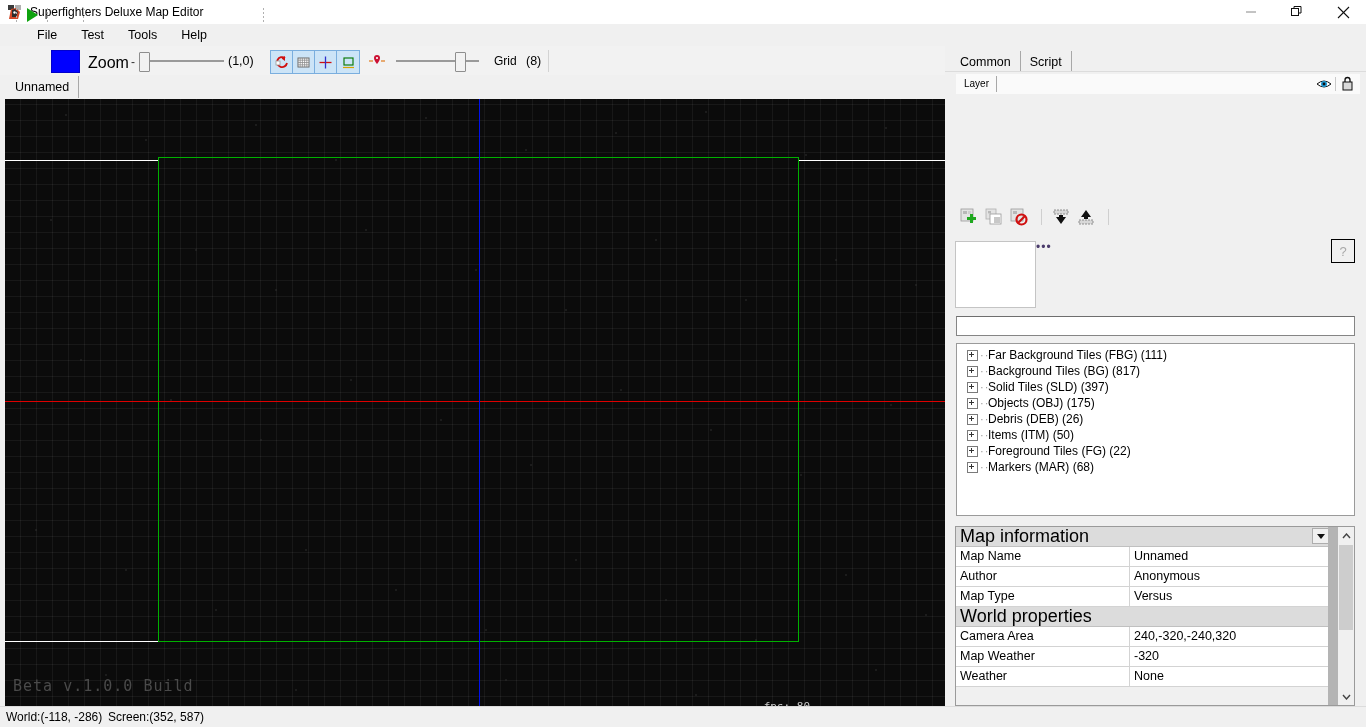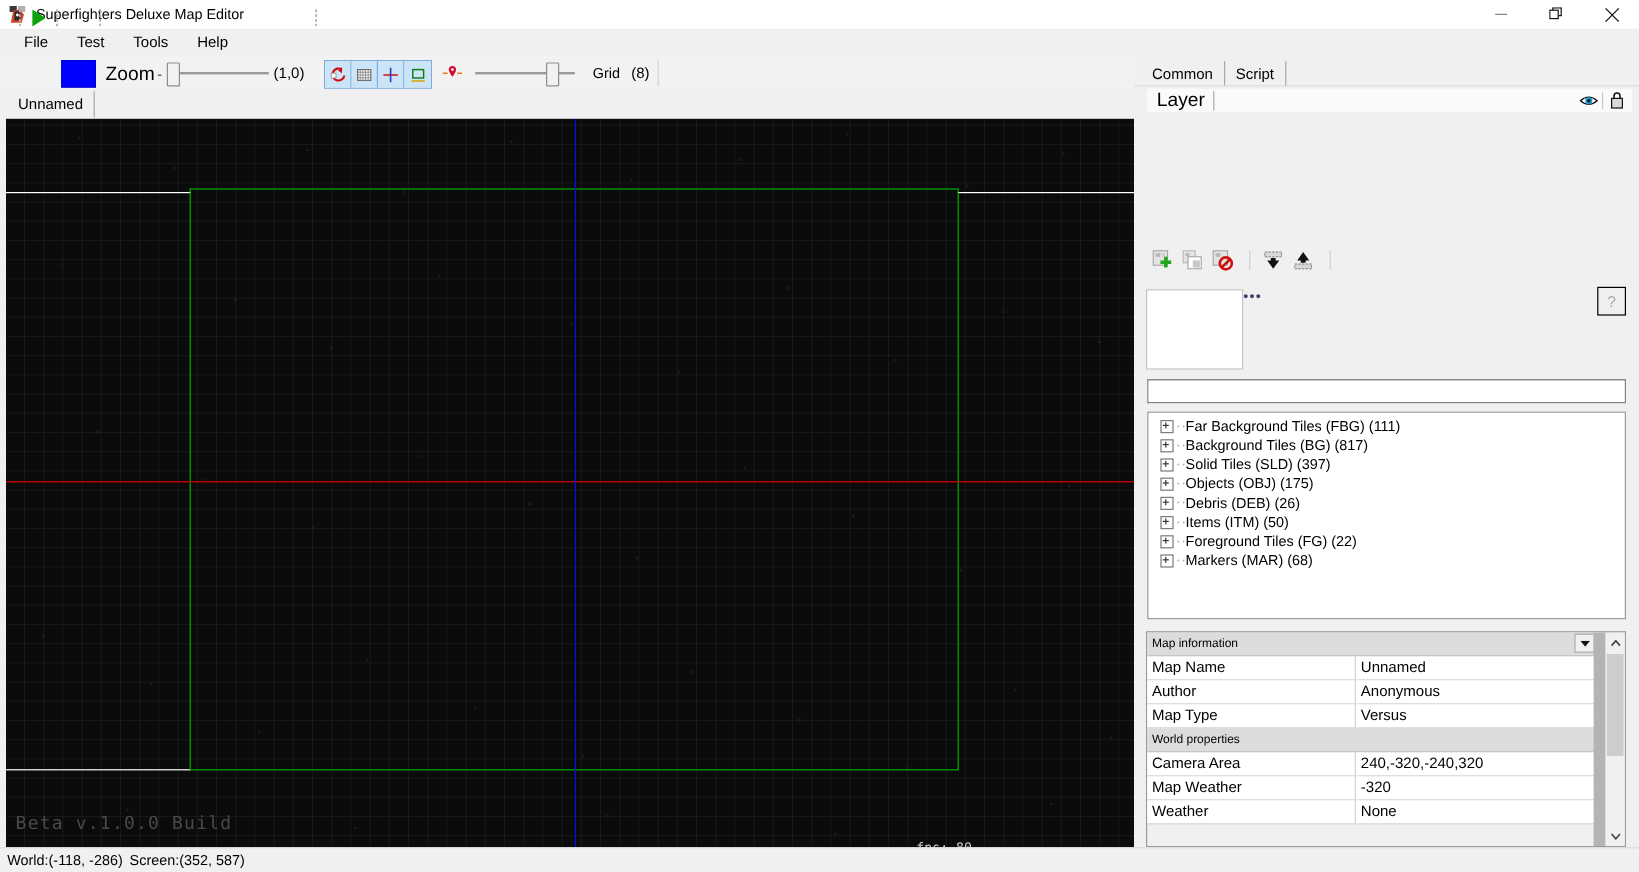--- a/index.html
+++ b/index.html
@@ -14,21 +14,21 @@
 
   
   .titlebar{position:absolute;left:0;top:0;width:1366px;height:24px;background:#ffffff;}
   .title-icon{position:absolute;left:7px;top:4px;width:16px;height:16px;}
   .title-text{position:absolute;left:30px;top:4px;font-size:12px;color:#000;line-height:16px;}
   .winbtns{position:absolute;right:0;top:0;height:24px;display:flex;}
   .winbtn{width:46px;height:24px;display:flex;align-items:center;justify-content:center;}
   .winbtn svg{display:block;}
 
   
-  .menubar{position:absolute;left:0;top:24px;width:1366px;height:22px;background:#f0f0f0;display:flex;align-items:center;padding-left:8px;box-sizing:border-box;}
+  .menubar{position:absolute;left:0;top:24px;width:1366px;height:22px;background:#f0f0f0;display:flex;align-items:center;padding-left:25px;box-sizing:border-box;}
   .menuitem{padding:3px 12px;font-size:12.5px;color:#000;line-height:15px;}
 
   
   .toolbar{position:absolute;left:0;top:46px;width:945px;height:29px;background:#f0f0f0;}
   .tb-strip{position:absolute;left:0;top:0;width:945px;height:29px;background:#f2f2f2;border-bottom:1px solid #dcdcdc;}
   .grip{position:absolute;top:7px;width:3px;height:15px;
         background-image:radial-gradient(#b0b0b0 40%, transparent 41%);
         background-size:3px 4px;}
   .play-btn{position:absolute;left:22px;top:5px;width:20px;height:19px;display:flex;align-items:center;justify-content:center;}
   .sw{position:absolute;left:51px;top:50px;width:27px;height:21px;background:#0000ff;border:1px solid #0000cc;}
@@ -68,21 +68,21 @@
   .fpstext{position:absolute;right:140px;bottom:10px;font-family:"DejaVu Sans Mono",monospace;font-size:11px;color:#cccccc;}
 
   
   .rpanel{position:absolute;left:945px;top:46px;width:421px;height:660px;background:#f0f0f0;}
   .rtabs{position:absolute;left:6px;top:5px;height:20px;display:flex;align-items:center;}
   .rtab{padding:3px 9px 2px 9px;font-size:12.5px;line-height:16px;border-right:1px solid #a8a8a8;}
   .rtab.active{background:#f0f0f0;}
   .rtabline{position:absolute;left:0;top:25px;width:421px;height:1px;background:#dcdcdc;}
 
   .layerhdrbar{position:absolute;left:11px;top:28px;width:404px;height:20px;background:#fafafa;border-bottom:1px solid #d8d8d8;}
-  .layerhdr-label{position:absolute;left:4px;top:2px;padding:0 7px 0 4px;font-size:16px;line-height:16px;border-right:1px solid #a8a8a8;}
+  .layerhdr-label{position:absolute;left:4px;top:2px;padding:0 7px 0 4px;font-size:10px;line-height:16px;border-right:1px solid #a8a8a8;}
   .eyeicon{position:absolute;right:28px;top:2px;width:16px;height:16px;}
   .lockicon{position:absolute;right:6px;top:2px;width:13px;height:15px;}
   .layerhdr-sep{position:absolute;right:24px;top:3px;width:1px;height:14px;background:#c9c9c9;}
 
   .layerlist{position:absolute;left:11px;top:48px;width:404px;height:115px;background:#f0f0f0;}
 
   .layertoolbar{position:absolute;left:958px;top:206px;height:22px;display:flex;align-items:center;}
   .lt-btn{width:22px;height:22px;margin-right:3px;display:flex;align-items:center;justify-content:center;}
   .lt-sep{width:1px;height:16px;background:#cfcfcf;margin:0 8px;}
 
@@ -96,21 +96,21 @@
   .trow{height:16px;display:flex;align-items:center;font-size:12px;line-height:16px;}
   .tplus{width:9px;height:9px;border:1px solid #7a7a7a;background:#fff;position:relative;margin-right:2px;flex:none;}
   .tplus:before{content:"";position:absolute;left:1px;top:3.5px;width:5px;height:1px;background:#333;}
   .tplus:after{content:"";position:absolute;left:3px;top:1.5px;width:1px;height:5px;background:#333;}
   .tdots{width:8px;color:#9a9a9a;font-size:11px;flex:none;letter-spacing:1px;}
 
   
   .propwrap{position:absolute;left:955px;top:526px;width:400px;height:180px;background:#f0f0f0;border:1px solid #9a9a9a;box-sizing:border-box;overflow:hidden;}
   .propgrid{position:absolute;left:0;top:0;width:374px;}
   .prow{display:flex;height:20px;border-bottom:1px solid #d3d3d3;box-sizing:border-box;}
-  .pcat{height:20px;background:#dcdcdc;border-bottom:1px solid #c0c0c0;font-size:10px;line-height:19px;padding-left:4px;box-sizing:border-box;width:100%;}
+  .pcat{height:20px;background:#dcdcdc;border-bottom:1px solid #c0c0c0;font-size:18px;line-height:19px;padding-left:4px;box-sizing:border-box;width:100%;}
   .pname{width:174px;background:#ffffff;border-right:1px solid #d3d3d3;font-size:12.5px;line-height:19px;padding-left:4px;box-sizing:border-box;}
   .pval{flex:1;background:#ffffff;font-size:12.5px;line-height:19px;padding-left:4px;box-sizing:border-box;position:relative;}
   .pval.center{text-align:center;padding-left:0;}
   .ddbtn{position:absolute;right:1px;top:1px;width:17px;height:16px;background:#f0f0f0;border:1px solid #adadad;display:flex;align-items:center;justify-content:center;box-sizing:border-box;}
   .propscroll-gutter{position:absolute;right:16px;top:0;width:10px;height:178px;background:#b4b4b4;}
   .propsb{position:absolute;right:0;top:0;width:16px;height:178px;background:#f0f0f0;}
   .sbarrow{position:absolute;width:16px;height:17px;display:flex;align-items:center;justify-content:center;}
   .sbthumb{position:absolute;right:1px;top:18px;width:14px;height:85px;background:#cdcdcd;}
 
   

